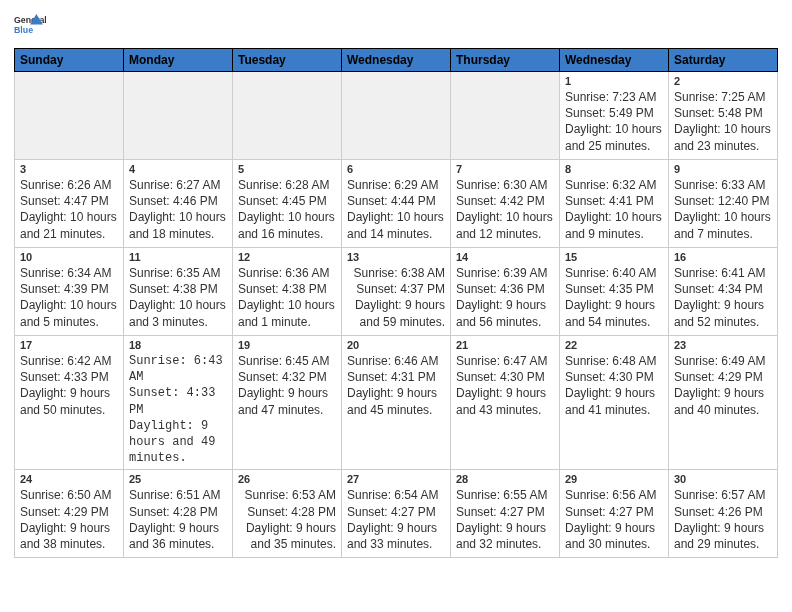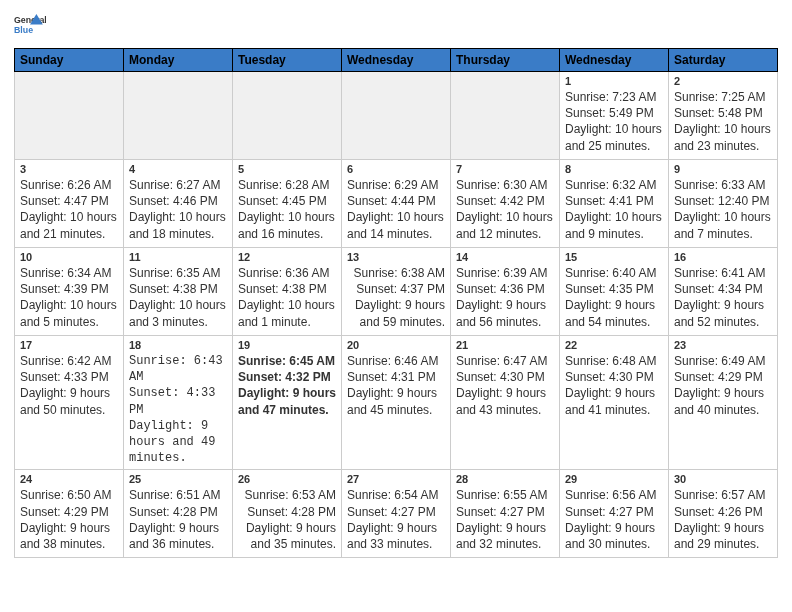--- a/index.html
+++ b/index.html
@@ -227,21 +227,21 @@
 Daylight: 9 hours and 50 minutes.</div>
           </td>
           <td>
             <div class="day-number">18</div>
             <div class="day-info" style="white-space: pre-line; font-family: Liberation Mono, monospace;">Sunrise: 6:43 AM
 Sunset: 4:33 PM
 Daylight: 9 hours and 49 minutes.</div>
           </td>
           <td>
             <div class="day-number">19</div>
-            <div class="day-info" style="white-space: pre-line; font-weight: bold;">Sunrise: 6:45 AM
+            <div class="day-info" style="white-space: pre-line;">Sunrise: 6:45 AM
 Sunset: 4:32 PM
 Daylight: 9 hours and 47 minutes.</div>
           </td>
           <td>
             <div class="day-number">20</div>
             <div class="day-info" style="white-space: pre-line;">Sunrise: 6:46 AM
 Sunset: 4:31 PM
 Daylight: 9 hours and 45 minutes.</div>
           </td>
           <td>

